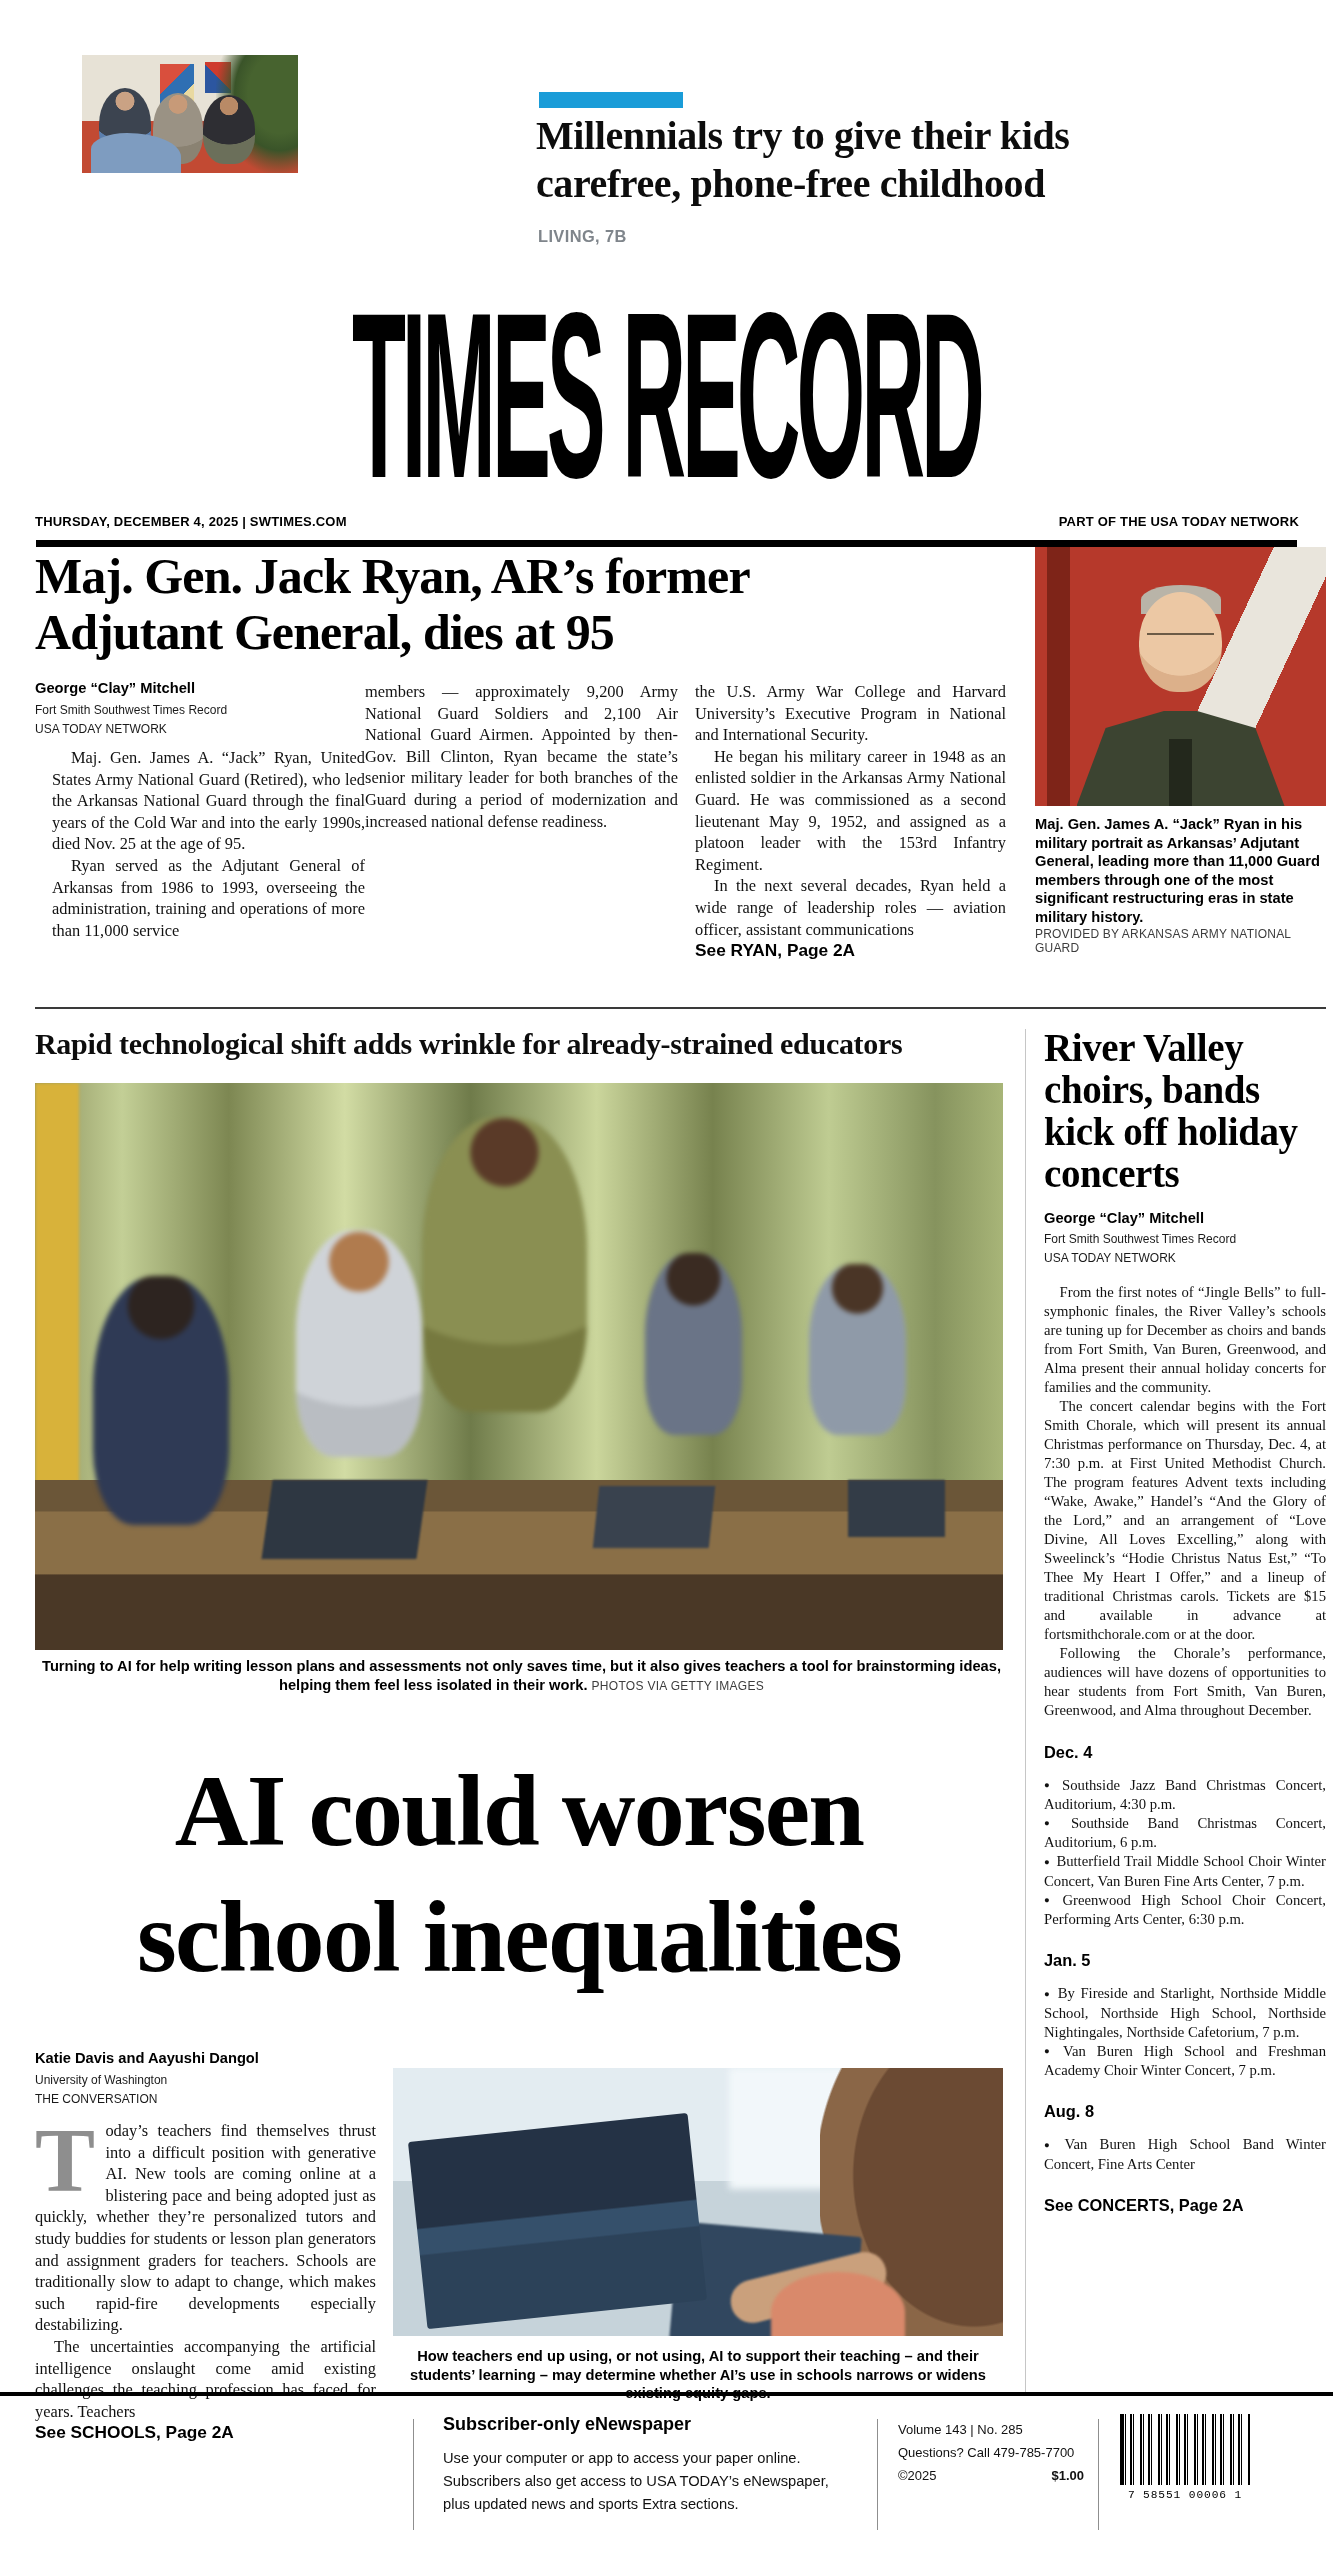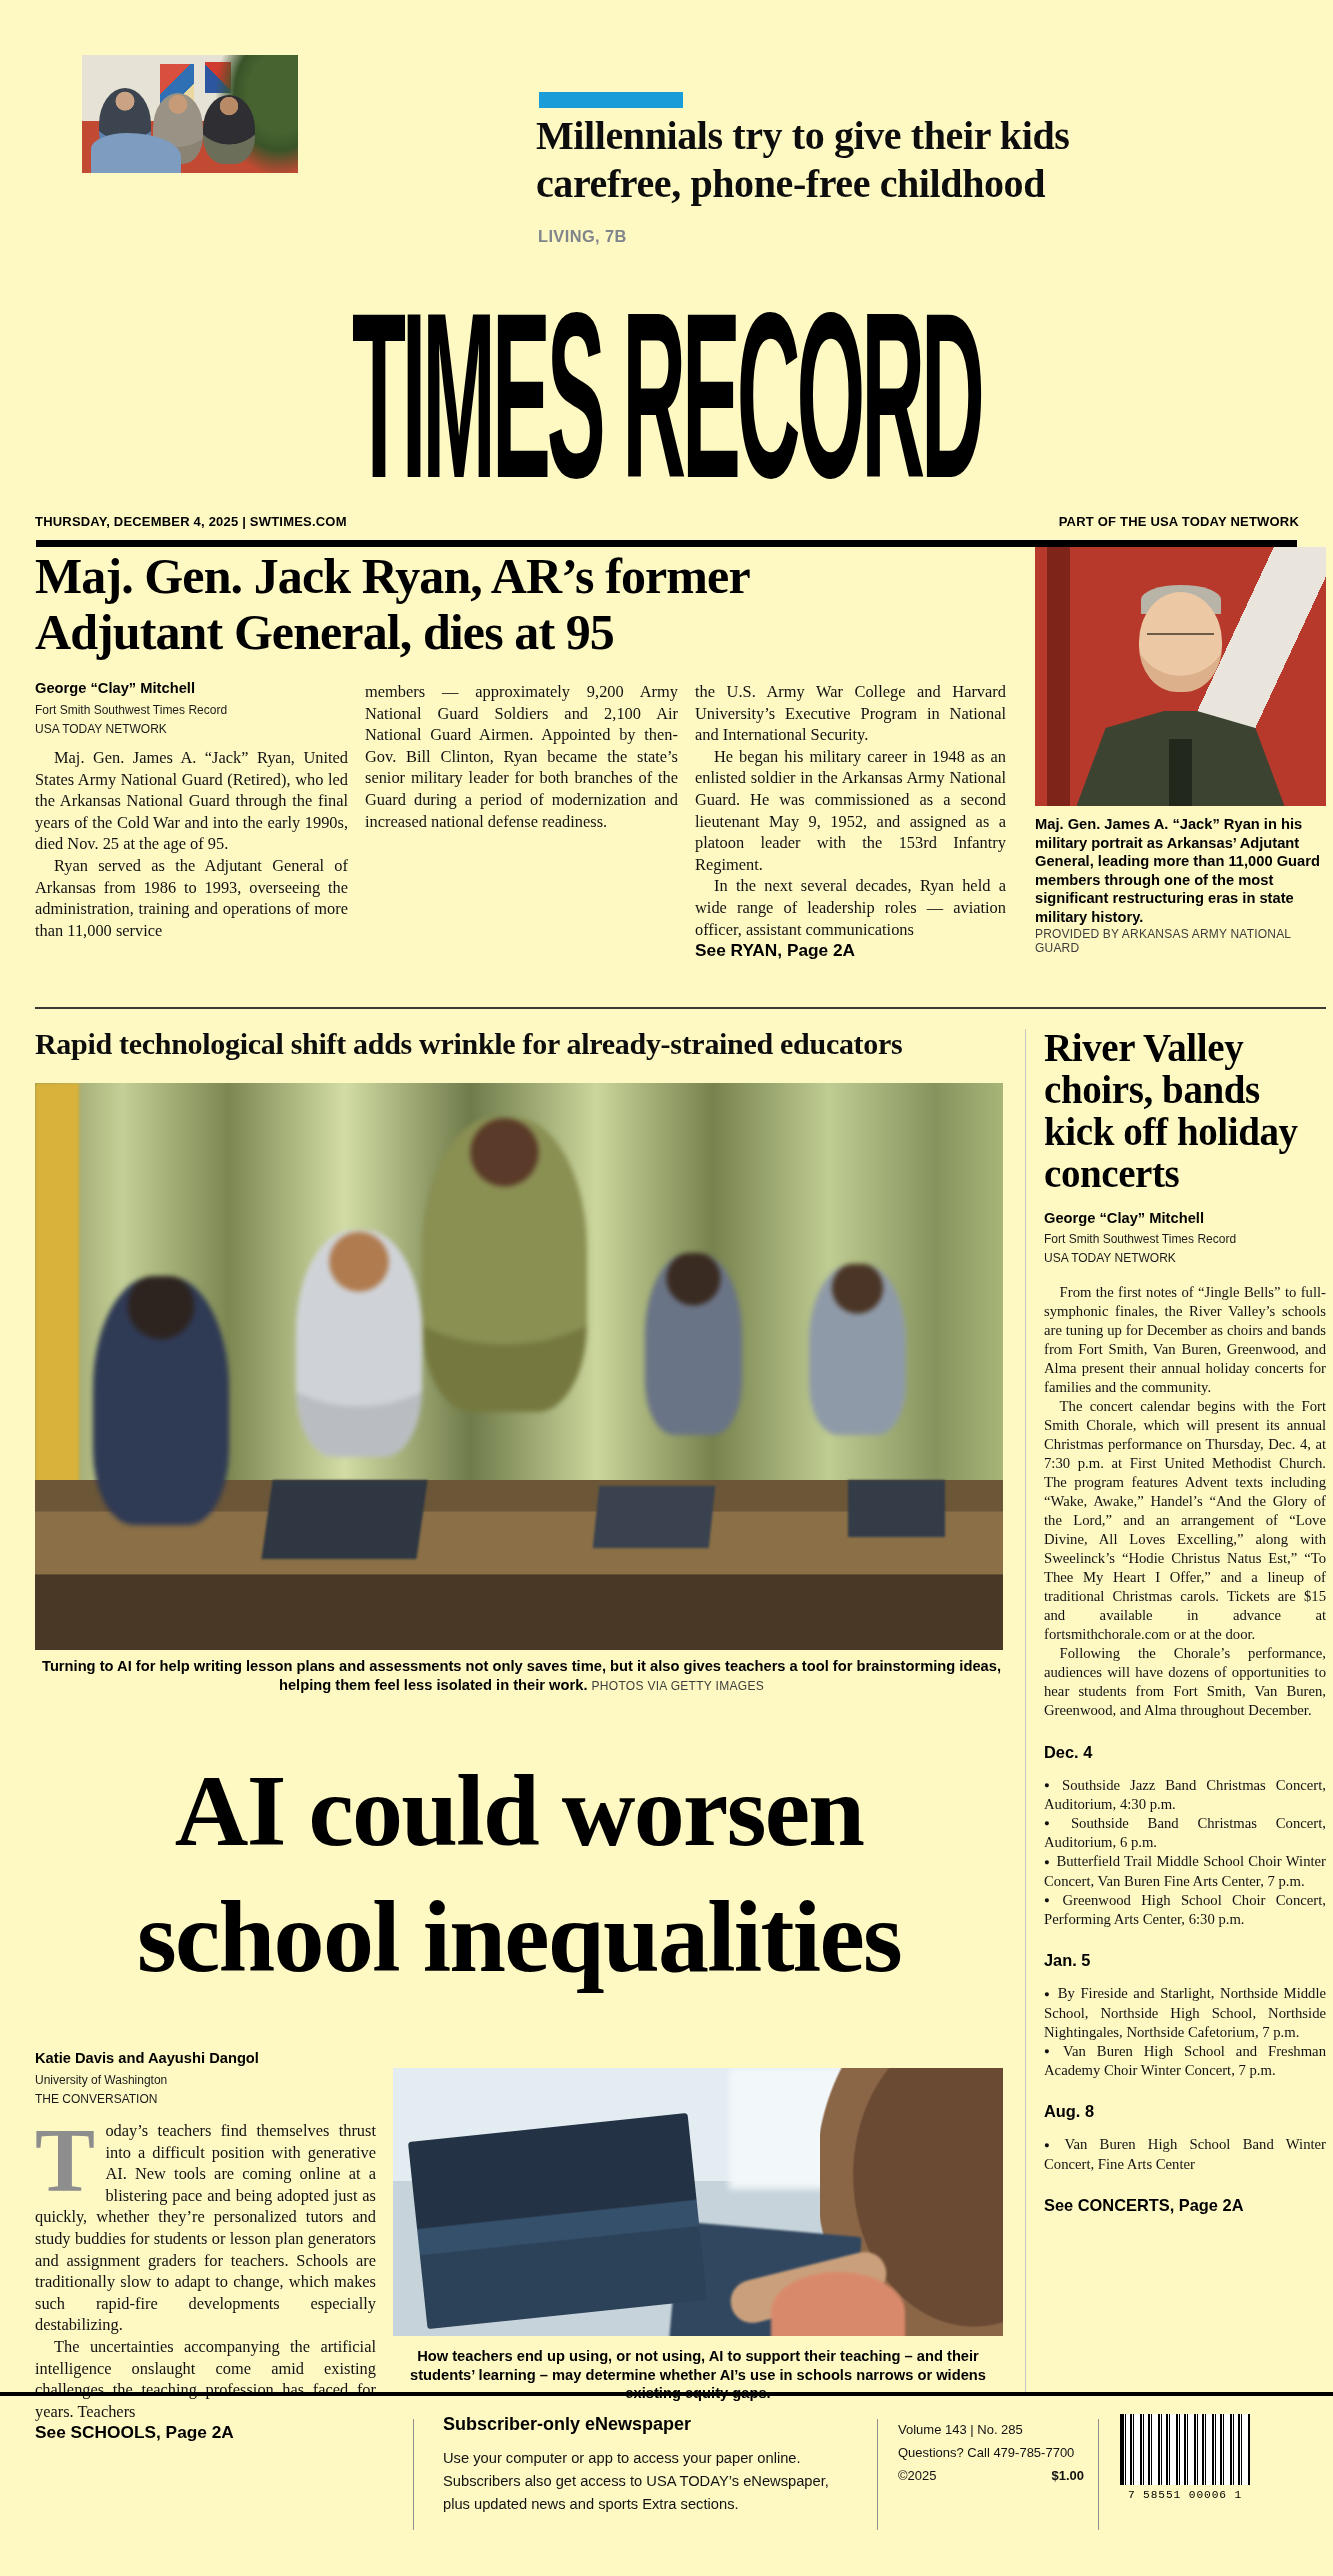--- a/index.html
+++ b/index.html
@@ -1,16 +1,16 @@
 <!DOCTYPE html>
 <html style="font-size:14px"><head>
 <meta charset="utf-8">
 <style>
   html,body{margin:0;padding:0;background:#777;}
-  #page{position:relative;width:1333px;height:2576px;background:#fef9c3;margin:0 auto;overflow:hidden;
+  #page{position:relative;width:1333px;height:2576px;background:#ffffff;margin:0 auto;overflow:hidden;
         font-family:"Liberation Serif",serif;color:#111;}
   .abs{position:absolute;}
   .sans{font-family:"Liberation Sans",sans-serif;}
 
   
   .teaser-photo{left:82px;top:55px;width:216px;height:118px;overflow:hidden;
     background:linear-gradient(#e7e2d6 0 56%,#c24a33 56% 100%);}
   .ts-plant{position:absolute;right:-15.6px;top:-5.2px;width:45%;height:105%;
     background:radial-gradient(ellipse at 65% 35%,#47632f 0 35%,#3a5429 50%,transparent 72%);}
   .ts-poster1{position:absolute;left:36%;top:8%;width:16%;height:36%;
@@ -36,21 +36,21 @@
 
   
   .lead-head{left:35px;top:548px;width:990px;font-weight:700;font-size:50px;line-height:56px;letter-spacing:-0.9px;color:#000;}
   .byline{line-height:1;}
   .byline .bl-name{font-weight:700;font-size:14.7px;color:#000;display:block;margin-bottom:7.8px;}
   .byline .bl-org{font-size:12px;color:#1a1a1a;display:block;margin-bottom:7px;}
   .lead-byline{left:35px;top:681px;width:311px;}
   .col{font-size:16.4px;line-height:21.6px;text-align:justify;}
   .col p{margin:0;}
   .col p.ind{text-indent:19px;}
-  .lead-col1{left:35px;top:747px;width:313px;}
+  .lead-col1{left:52px;top:747px;width:313px;}
   .lead-col2{left:365px;top:681px;width:313px;}
   .lead-col3{left:695px;top:681px;width:311px;}
   .jump{font-family:"Liberation Sans",sans-serif;font-weight:700;font-size:17.3px;color:#000;margin-top:14px;text-align:left;text-indent:0;}
   .portrait{left:1035px;top:547px;width:291px;height:259px;overflow:hidden;
     background:linear-gradient(115deg,#b6392b 0 58%,#e9e5dc 58% 74%,#b6392b 74% 100%);}
   .pt-pole{position:absolute;left:12px;top:0;width:22.5px;height:100%;background:#7e2418;}
   .pt-head{position:absolute;left:50%;top:45px;width:83px;height:100px;margin-left:-42px;border-radius:50% 50% 46% 46%;
     background:radial-gradient(circle at 50% 36%,#ecc8a4 0 62%,#dcb08a 63%);}
   .pt-hair{position:absolute;left:50%;top:38px;width:80px;height:29px;margin-left:-40px;border-radius:50% 50% 0 0;background:#b9b4a8;}
   .pt-glasses{position:absolute;left:50%;top:86px;width:67px;height:12px;margin-left:-34px;

